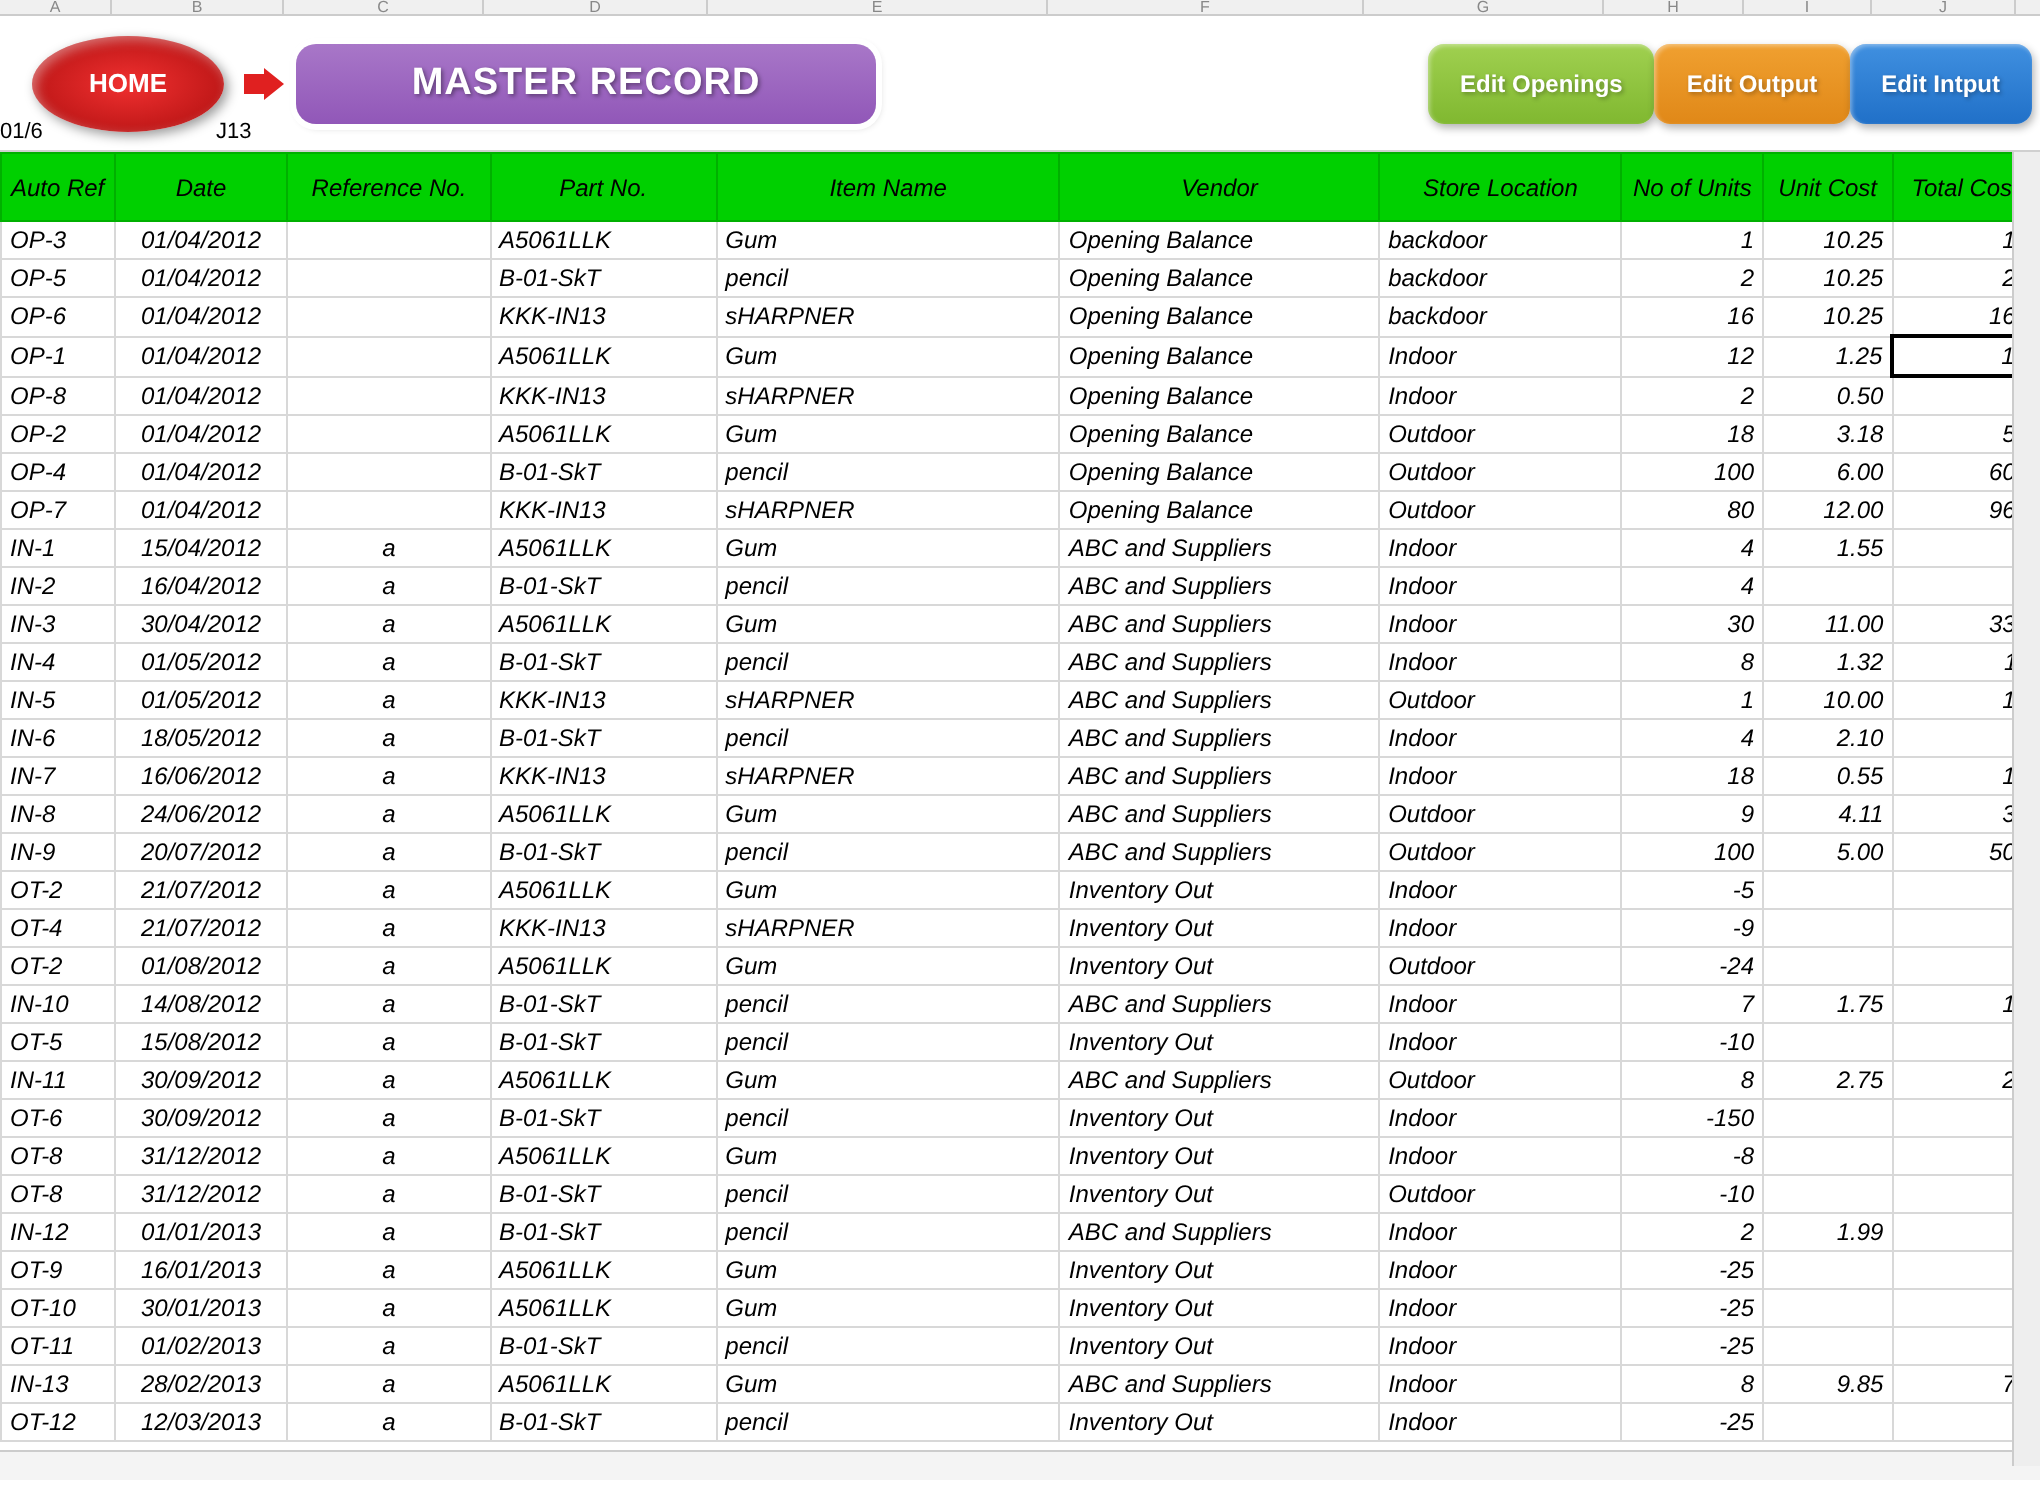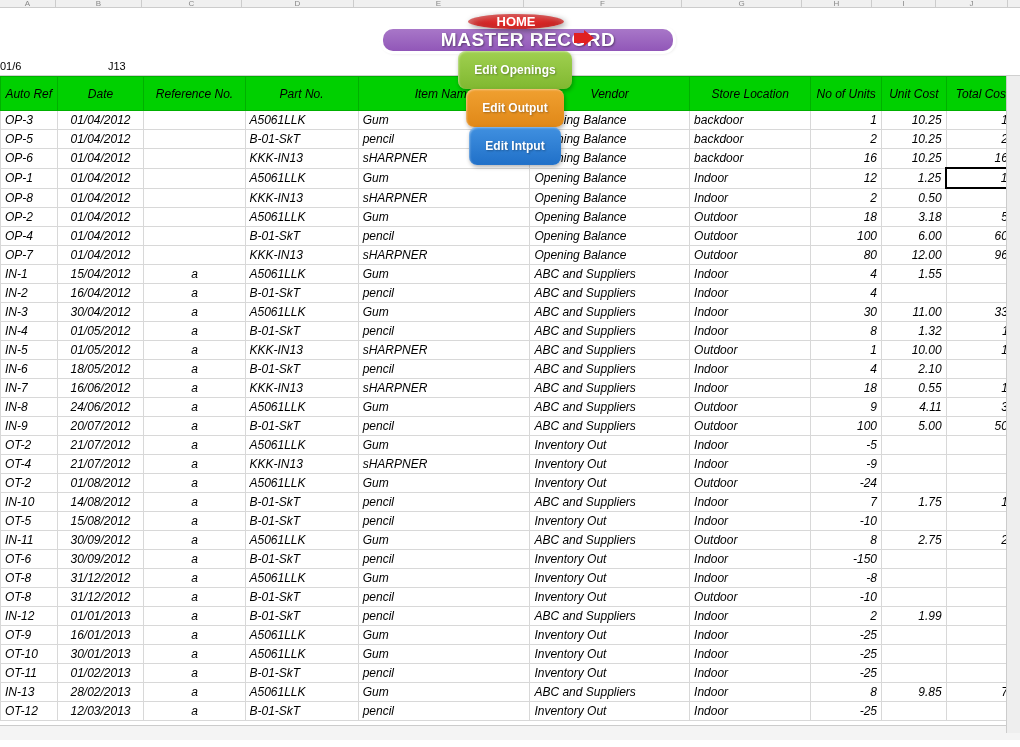--- a/index.html
+++ b/index.html
@@ -27,21 +27,20 @@
       line-height: 8px;
     }
     .toolbar {
       height: 68px;
       background: #fff;
       display: flex;
       align-items: center;
       padding: 6px 4px;
       border-bottom: 1px solid #d0d0d0;
       position: relative;
-      flex-direction: column;
     }
     .home-btn {
       width: 96px;
       height: 48px;
       background: radial-gradient(ellipse at center, #f03030 0%, #c01818 70%, #a01010 100%);
       border-radius: 50%;
       color: #fff;
       font-weight: bold;
       font-size: 13px;
       display: flex;
@@ -106,21 +105,21 @@
     .edit-btn {
       height: 40px;
       padding: 12px 16px;
       border-radius: 8px;
       color: #fff;
       font-weight: bold;
       font-size: 12px;
       display: flex;
       align-items: center;
       justify-content: center;
-      margin-left: 10px;
+      margin-left: 0;
       cursor: pointer;
       text-shadow: 1px 1px 2px rgba(0,0,0,0.3);
       box-shadow: inset 1px 1px 2px rgba(255,255,255,0.4), 1px 2px 4px rgba(0,0,0,0.3);
     }
     .btn-green { background: linear-gradient(to bottom, #a0d050, #80b830); }
     .btn-blue { background: linear-gradient(to bottom, #4090e0, #2070c8); }
     .btn-orange { background: linear-gradient(to bottom, #f0a030, #e08818); }
     .spacer { flex: 1; }
     .table-wrap {
       overflow: auto;

